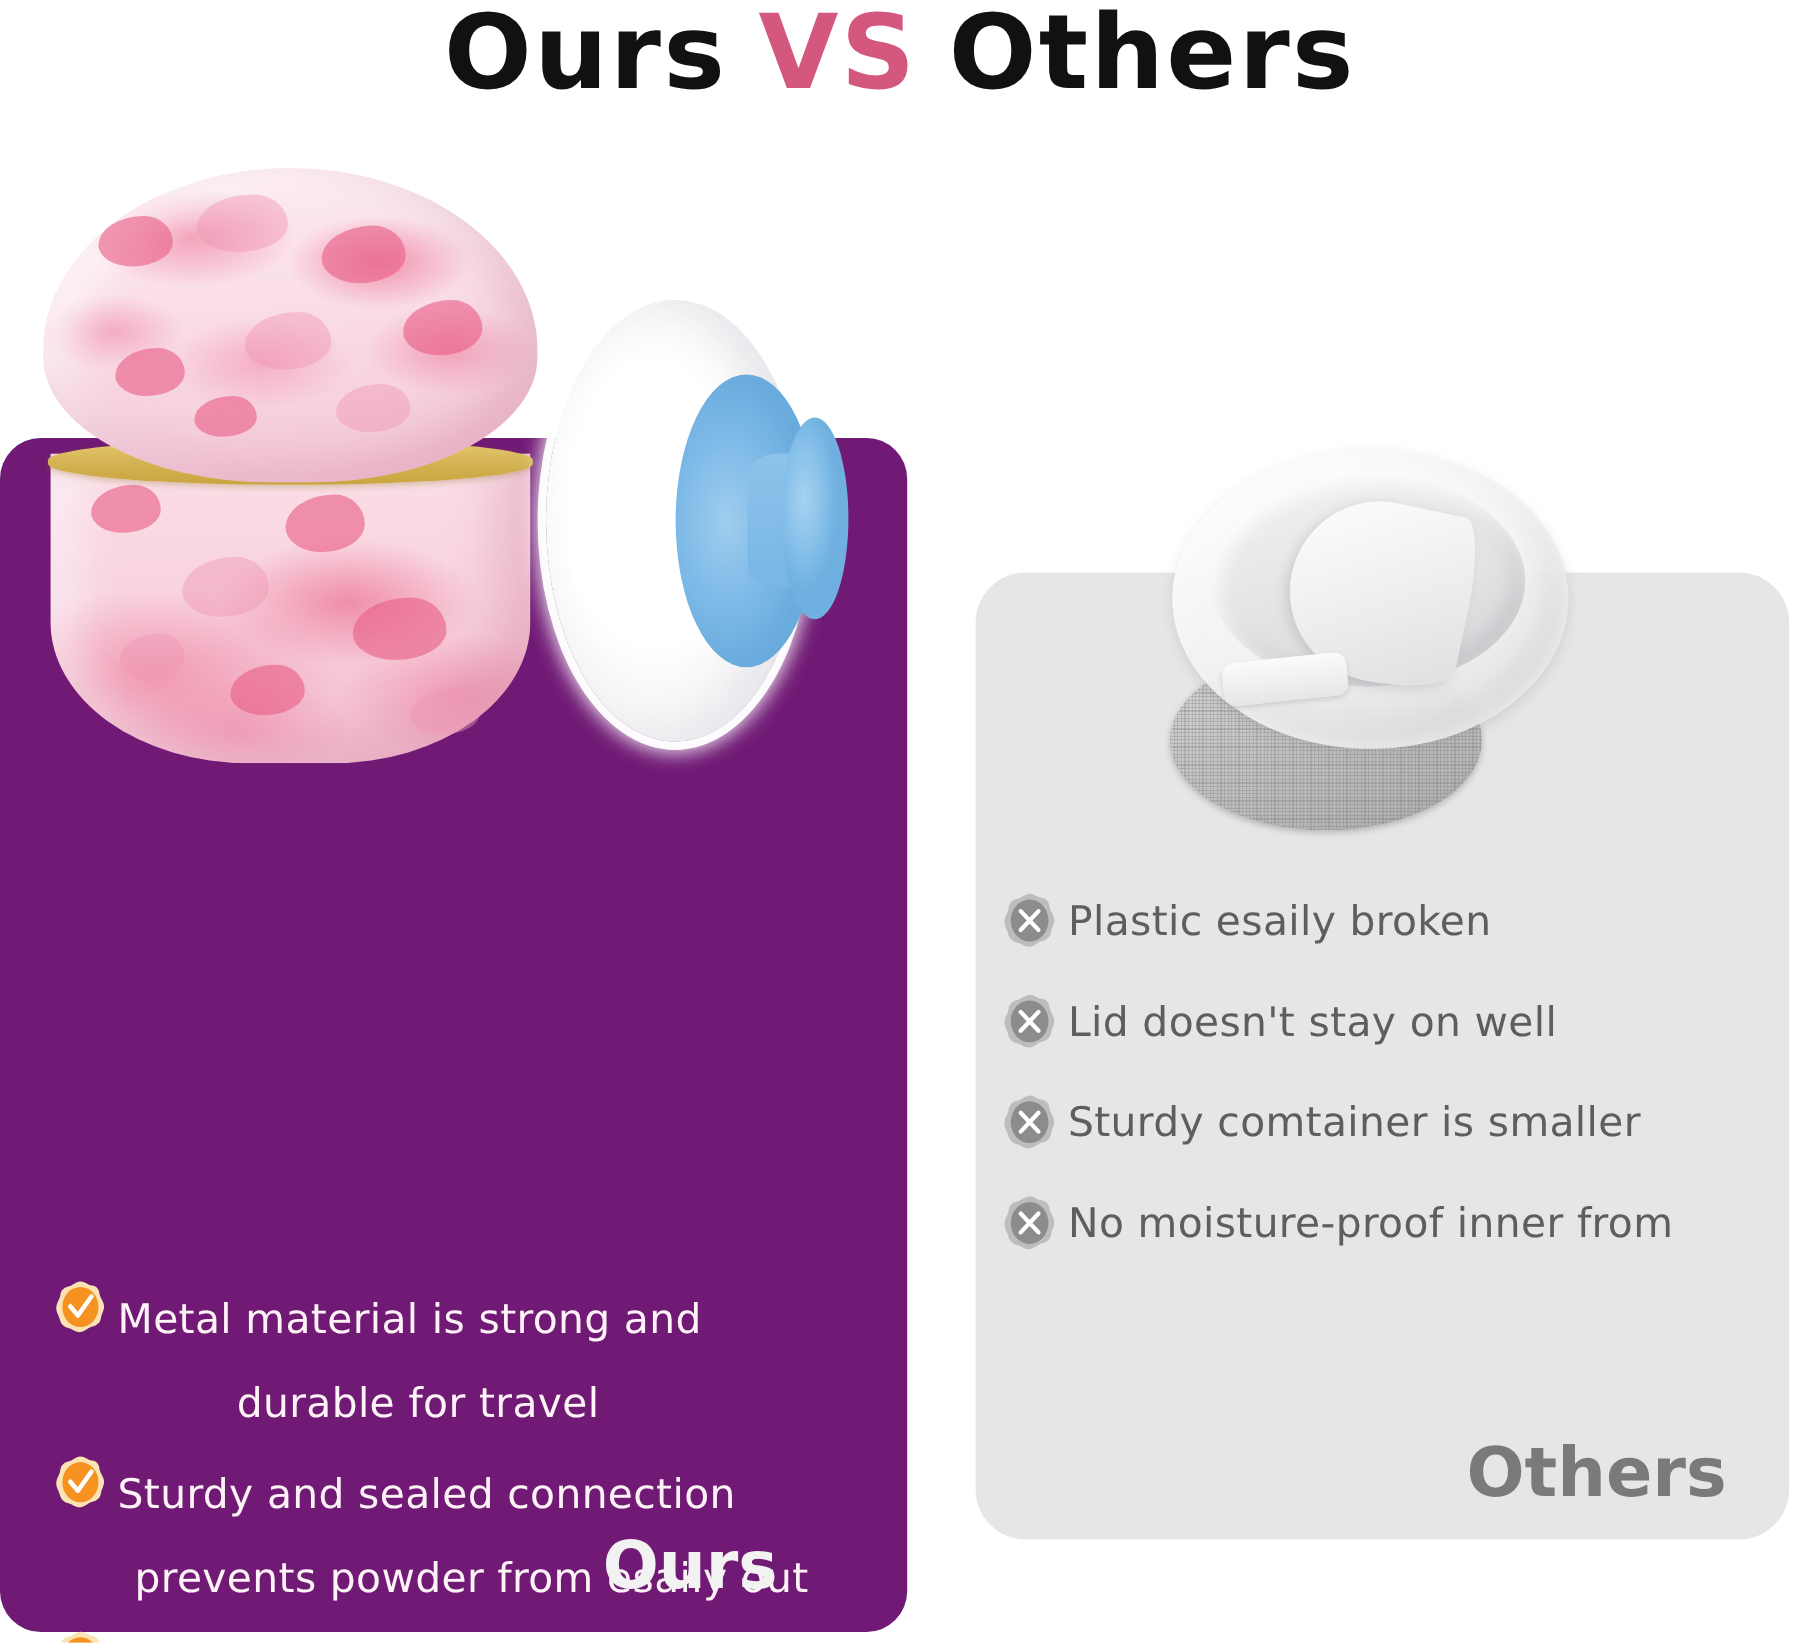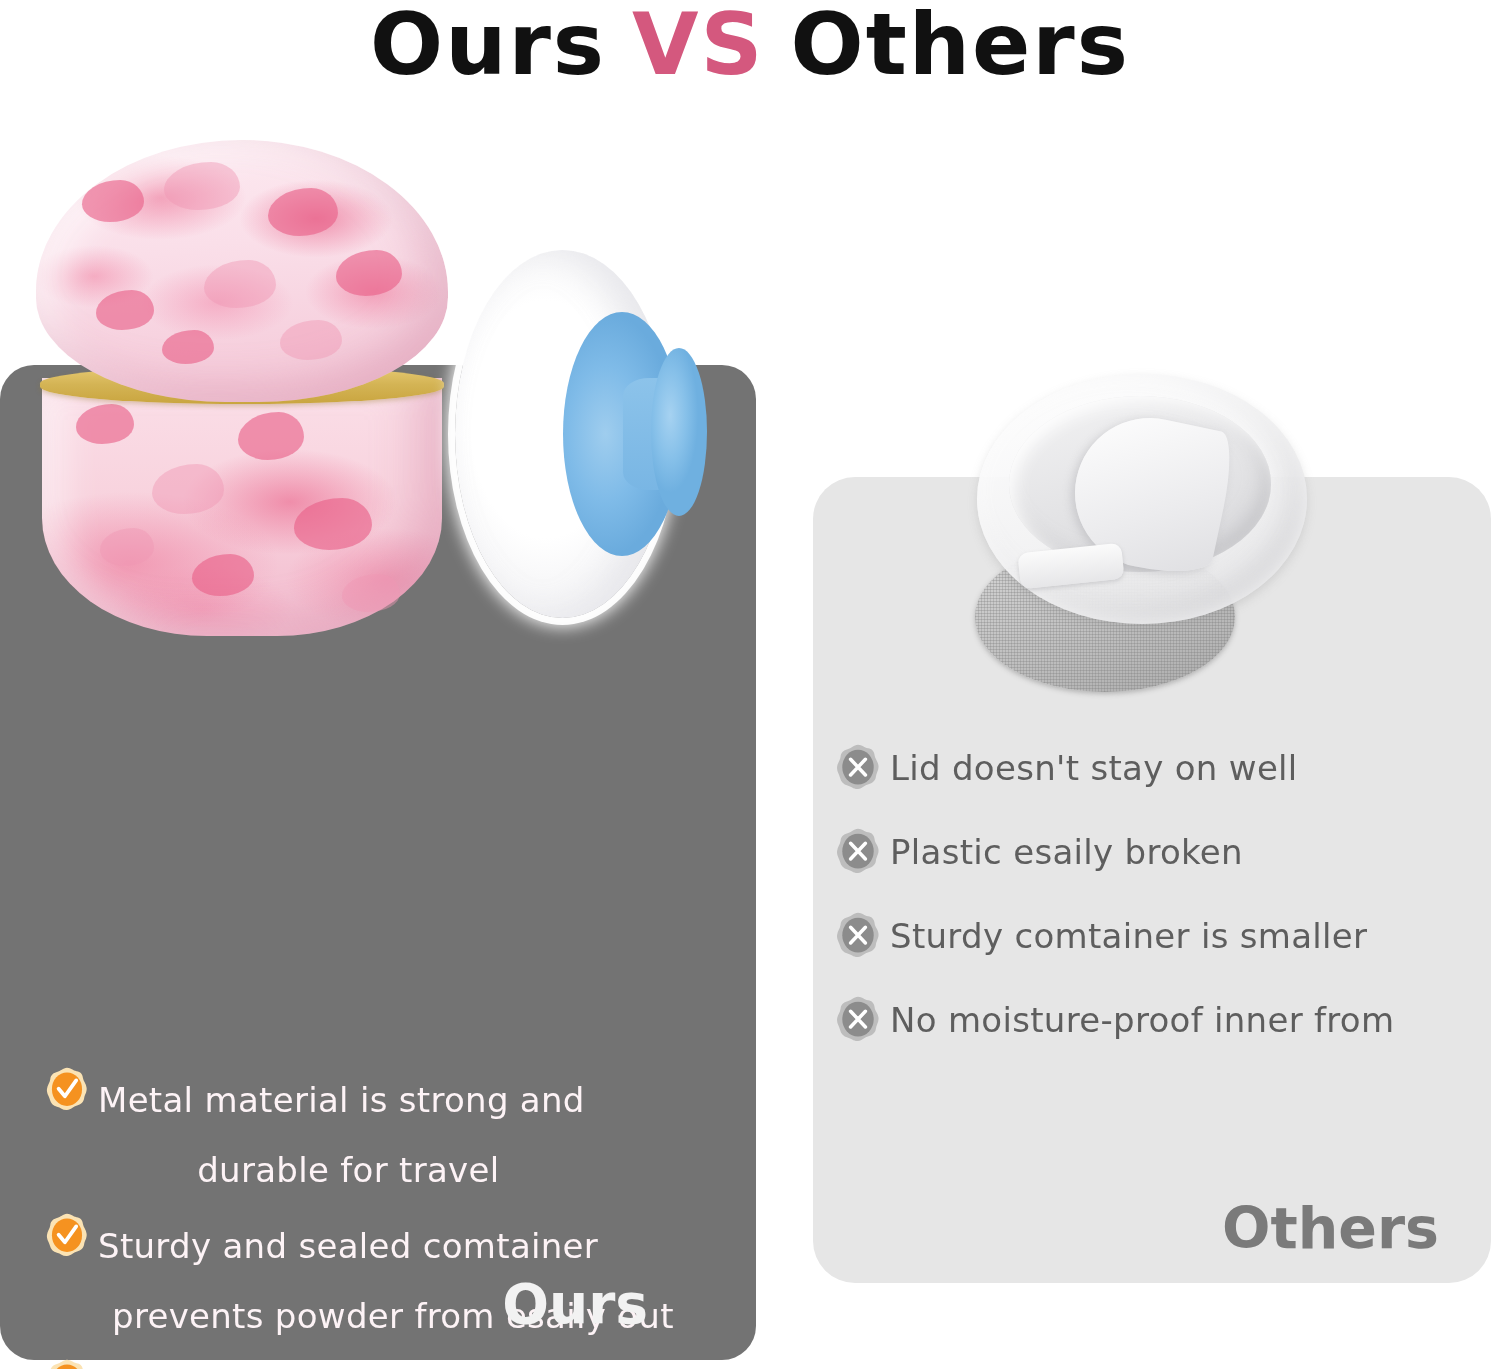--- a/index.html
+++ b/index.html
@@ -40,21 +40,21 @@
     margin: 0 26px;
   }
 
   
   .card-ours {
     position: absolute;
     left: 0px;
     top: 365px;
     width: 756px;
     height: 995px;
-    background: #737373;
+    background: #701a75;
     border-radius: 34px;
   }
   .card-others {
     position: absolute;
     left: 813px;
     top: 477px;
     width: 678px;
     height: 806px;
     background: #e6e6e6;
     border-radius: 42px;
@@ -331,21 +331,21 @@
         </div>
       </div>
 
       <div class="feat">
         <svg class="badge" viewBox="0 0 100 110">
           <path d="M50 2 C60 2 64 9 73 10 C82 11 87 17 88 26 C89 35 96 40 97 50 C98 60 92 66 91 75 C90 84 83 90 74 92 C65 94 60 102 50 103 C40 104 35 97 26 95 C17 93 11 87 9 78 C7 69 1 63 2 53 C3 43 9 38 10 29 C11 20 17 14 26 12 C35 10 40 3 50 2 Z" fill="#fbe3b4"></path>
           <ellipse cx="50" cy="53" rx="36" ry="40" fill="#f59220"></ellipse>
           <path d="M30 52 L45 70 L72 32" fill="none" stroke="#ffffff" stroke-width="9" stroke-linecap="round" stroke-linejoin="round"></path>
         </svg>
         <div class="feat-text">
-          <span>Sturdy and sealed comtainer</span>
+          <span>Sturdy and sealed connection</span>
           <span class="l2">prevents powder from esaily out</span>
         </div>
       </div>
 
       <div class="feat">
         <svg class="badge" viewBox="0 0 100 110">
           <path d="M50 2 C60 2 64 9 73 10 C82 11 87 17 88 26 C89 35 96 40 97 50 C98 60 92 66 91 75 C90 84 83 90 74 92 C65 94 60 102 50 103 C40 104 35 97 26 95 C17 93 11 87 9 78 C7 69 1 63 2 53 C3 43 9 38 10 29 C11 20 17 14 26 12 C35 10 40 3 50 2 Z" fill="#fbe3b4"></path>
           <ellipse cx="50" cy="53" rx="36" ry="40" fill="#f59220"></ellipse>
           <path d="M30 52 L45 70 L72 32" fill="none" stroke="#ffffff" stroke-width="9" stroke-linecap="round" stroke-linejoin="round"></path>
         </svg>
@@ -366,32 +366,32 @@
 
   <div class="list-others">
 
     <div class="feat">
       <svg class="badge" viewBox="0 0 100 110">
         <path d="M50 2 C60 2 64 9 73 10 C82 11 87 17 88 26 C89 35 96 40 97 50 C98 60 92 66 91 75 C90 84 83 90 74 92 C65 94 60 102 50 103 C40 104 35 97 26 95 C17 93 11 87 9 78 C7 69 1 63 2 53 C3 43 9 38 10 29 C11 20 17 14 26 12 C35 10 40 3 50 2 Z" fill="#bdbdbd"></path>
         <ellipse cx="50" cy="53" rx="36" ry="40" fill="#8c8c8c"></ellipse>
         <path d="M33 35 L67 71 M67 35 L33 71" fill="none" stroke="#ffffff" stroke-width="8" stroke-linecap="round"></path>
       </svg>
       <div class="feat-text">
-        <span>Lid doesn't stay on well</span>
+        <span>Plastic esaily broken</span>
       </div>
     </div>
 
     <div class="feat">
       <svg class="badge" viewBox="0 0 100 110">
         <path d="M50 2 C60 2 64 9 73 10 C82 11 87 17 88 26 C89 35 96 40 97 50 C98 60 92 66 91 75 C90 84 83 90 74 92 C65 94 60 102 50 103 C40 104 35 97 26 95 C17 93 11 87 9 78 C7 69 1 63 2 53 C3 43 9 38 10 29 C11 20 17 14 26 12 C35 10 40 3 50 2 Z" fill="#bdbdbd"></path>
         <ellipse cx="50" cy="53" rx="36" ry="40" fill="#8c8c8c"></ellipse>
         <path d="M33 35 L67 71 M67 35 L33 71" fill="none" stroke="#ffffff" stroke-width="8" stroke-linecap="round"></path>
       </svg>
       <div class="feat-text">
-        <span>Plastic esaily broken</span>
+        <span>Lid doesn't stay on well</span>
       </div>
     </div>
 
     <div class="feat">
       <svg class="badge" viewBox="0 0 100 110">
         <path d="M50 2 C60 2 64 9 73 10 C82 11 87 17 88 26 C89 35 96 40 97 50 C98 60 92 66 91 75 C90 84 83 90 74 92 C65 94 60 102 50 103 C40 104 35 97 26 95 C17 93 11 87 9 78 C7 69 1 63 2 53 C3 43 9 38 10 29 C11 20 17 14 26 12 C35 10 40 3 50 2 Z" fill="#bdbdbd"></path>
         <ellipse cx="50" cy="53" rx="36" ry="40" fill="#8c8c8c"></ellipse>
         <path d="M33 35 L67 71 M67 35 L33 71" fill="none" stroke="#ffffff" stroke-width="8" stroke-linecap="round"></path>
       </svg>
       <div class="feat-text">

